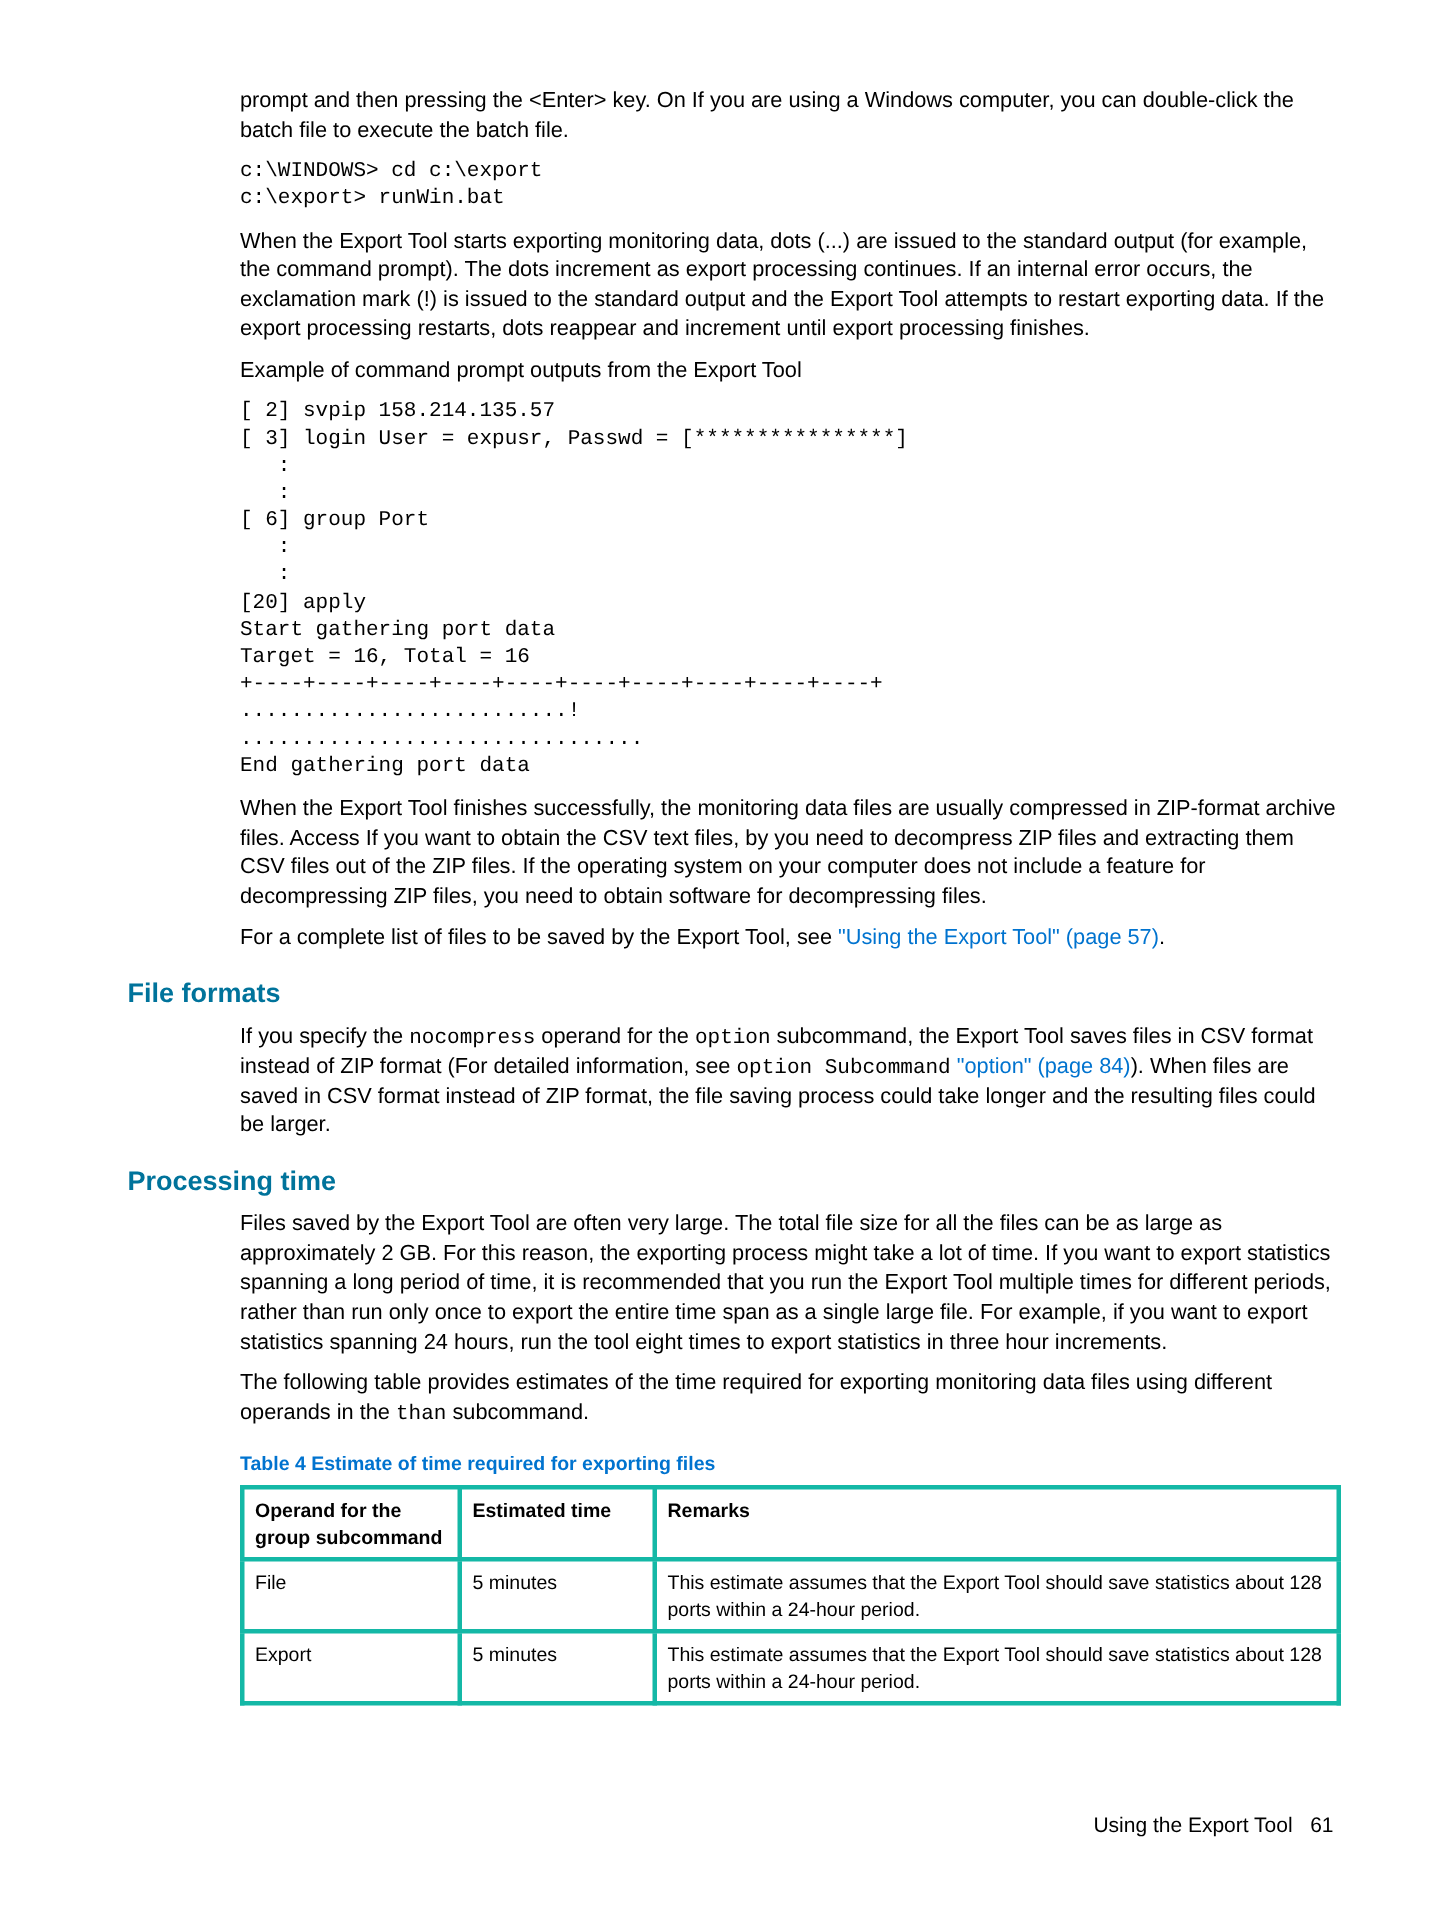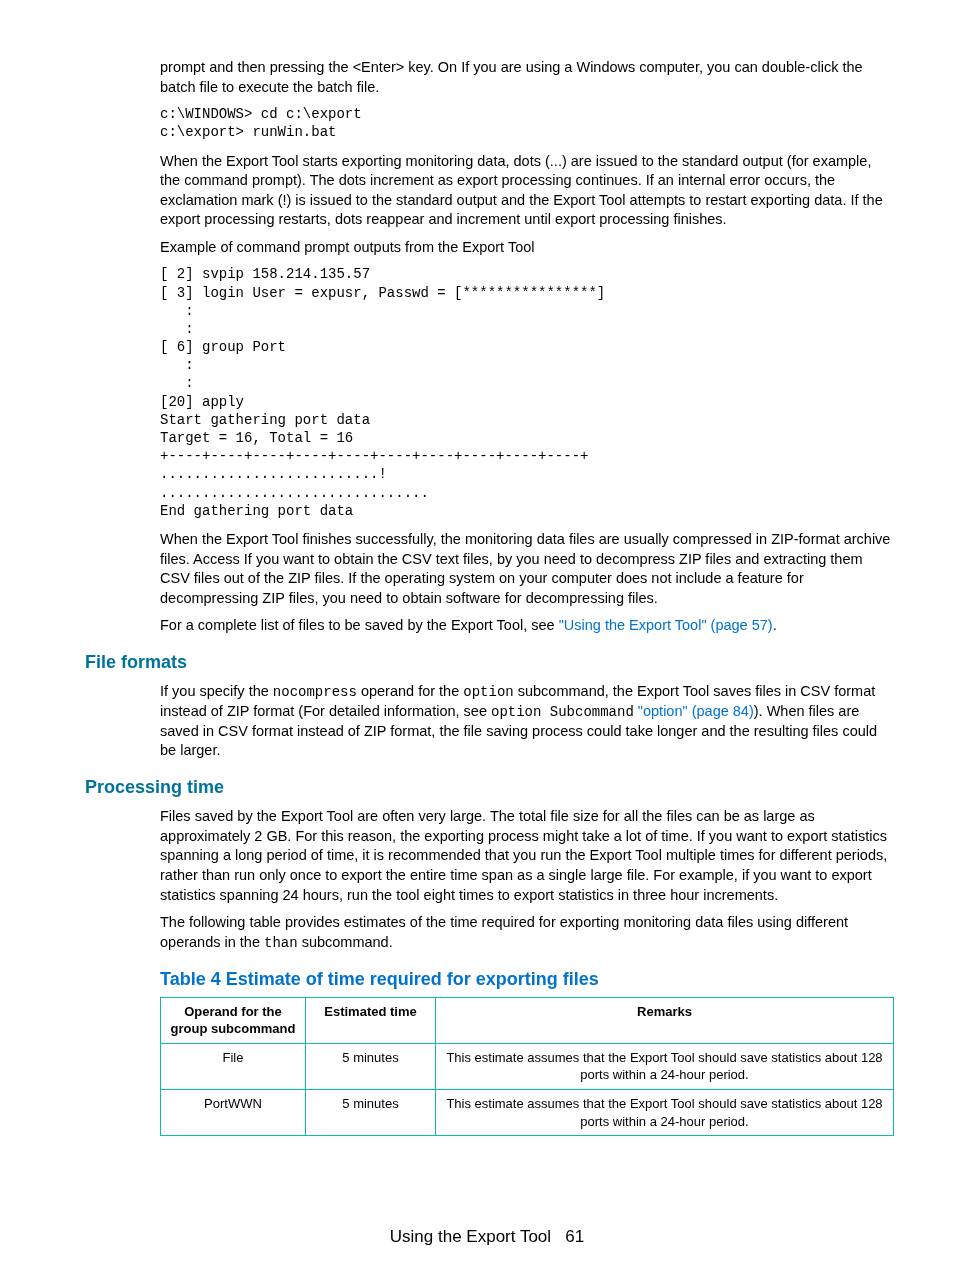--- a/index.html
+++ b/index.html
@@ -35,44 +35,44 @@
       font-weight: bold;
       font-size: 18px;
       margin: 14px 0 8px 0;
     }
     .link {
       color: #0073cf;
     }
     .table-title {
       color: #0073cf;
       font-weight: bold;
-      font-size: 18px;
+      font-size: 13px;
       margin: 14px 0 6px 0;
     }
     table {
       border-collapse: collapse;
       width: 100%;
       font-size: 13px;
     }
     th, td {
-      border: 1px solid #14b8a6;
+      border: 3px solid #14b8a6;
       padding: 5px 7px;
-      text-align: center;
+      text-align: left;
       vertical-align: top;
     }
     th {
       font-weight: bold;
       background: #fff;
     }
     .col1 { width: 145px; }
     .col2 { width: 130px; }
     .footer {
-      text-align: center;
-      font-size: 17px;
-      margin-top: 90px;
+      text-align: right;
+      font-size: 14px;
+      margin-top: 70px;
       padding-right: 5px;
     }
   </style>
 </head>
 <body>
 
 <div class="content-block">
   <p class="para">prompt and then pressing the &lt;Enter&gt; key. On If you are using a Windows computer, you can double-click the batch file to execute the batch file.</p>
   <pre>c:\WINDOWS&gt; cd c:\export
 c:\export&gt; runWin.bat</pre>
@@ -121,21 +121,21 @@
         <th>Remarks</th>
       </tr>
     </thead>
     <tbody>
       <tr>
         <td>File</td>
         <td>5 minutes</td>
         <td>This estimate assumes that the Export Tool should save statistics about 128 ports within a 24-hour period.</td>
       </tr>
       <tr>
-        <td>PortWWN</td>
+        <td>Export</td>
         <td>5 minutes</td>
         <td>This estimate assumes that the Export Tool should save statistics about 128 ports within a 24-hour period.</td>
       </tr>
     </tbody>
   </table>
 </div>
 
 <div class="footer">
   <span>Using the Export Tool</span>&nbsp;&nbsp;&nbsp;<span>61</span>
 </div>

